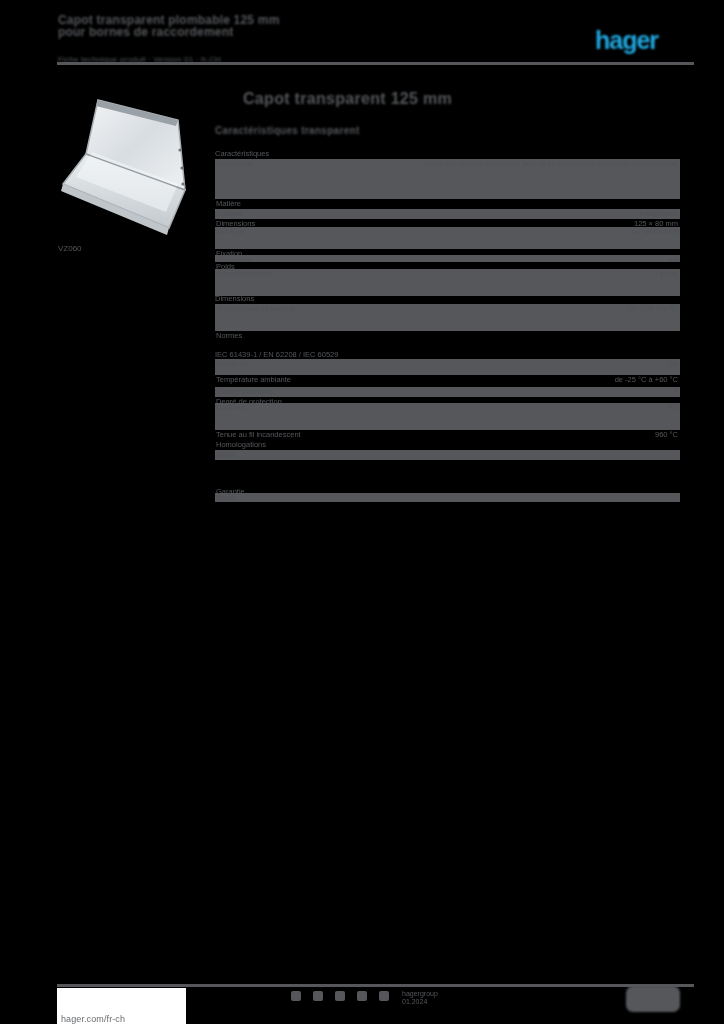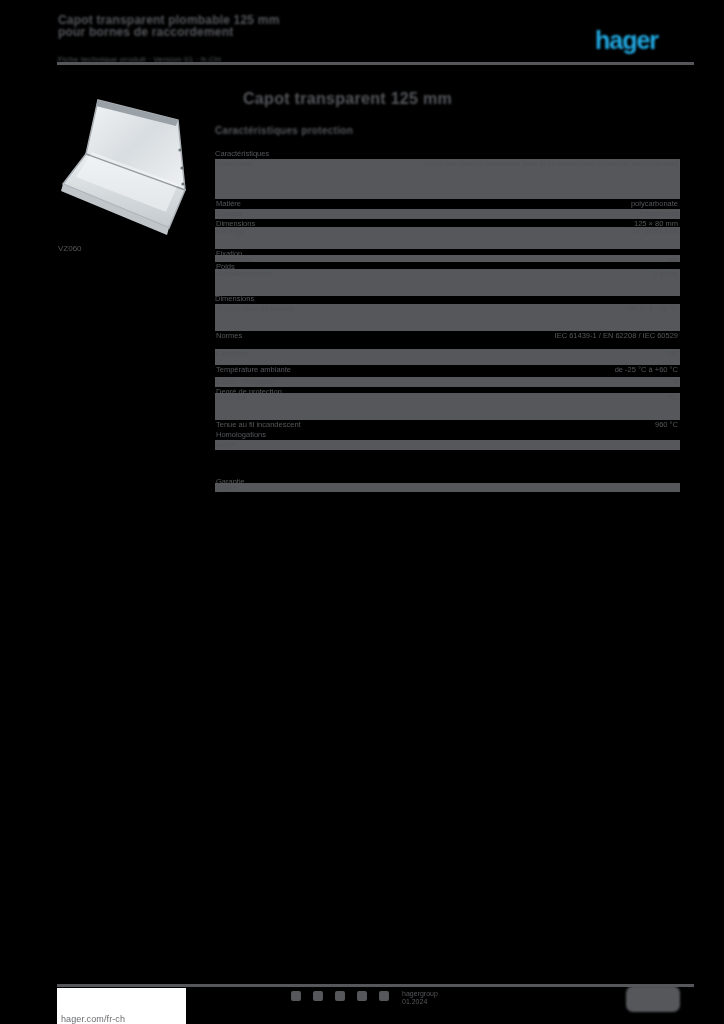--- a/index.html
+++ b/index.html
@@ -85,29 +85,29 @@
     <line x1="28" y1="62" x2="127" y2="98" stroke="#8f969b" stroke-width="1.2"></line>
 
     <circle cx="122" cy="58" r="1.6" fill="#6d7478"></circle>
     <circle cx="124" cy="76" r="1.6" fill="#6d7478"></circle>
     <circle cx="125" cy="92" r="1.6" fill="#6d7478"></circle>
   </svg>
 </div>
 <div class="abs ink blob-soft" id="photo-ref">VZ060</div>
 
 <div class="abs ink blob" id="product-name">Capot transparent 125 mm</div>
-<div class="abs ink blob" id="product-subtitle">Caractéristiques protection</div>
+<div class="abs ink blob" id="product-subtitle">Caractéristiques transparent</div>
 
 <div class="abs section" id="section-1">
     <span class="section-label ink blob-soft">Caractéristiques</span>
     <div class="trow blob-soft bg" style="height: 40px;">
       <span class="lbl">Description</span>
       <span class="val">Capot transparent plombable pour la protection des bornes de raccordement</span>
     </div>
-    <div class="trow blob-soft" style="height: 10px;">
+    <div class="trow blob-soft" style="height: 10px; flex-direction: column;">
       <span class="lbl">Matière</span>
       <span class="val">polycarbonate</span>
     </div>
     <div class="trow blob-soft bg" style="height: 10px;">
       <span class="lbl">Couleur</span>
       <span class="val">transparent</span>
     </div>
     <div class="trow blob-soft" style="height: 8px;">
       <span class="lbl">Dimensions</span>
       <span class="val">125 × 80 mm</span>
@@ -132,21 +132,21 @@
       <span class="lbl">Conditionnement</span>
       <span class="val">1 pièce</span>
     </div>
   </div>
 <div class="abs section" id="section-2">
     <span class="section-label ink blob-soft">Dimensions</span>
     <div class="trow blob-soft bg" style="height: 27px;">
       <span class="lbl">Température de service</span>
       <span class="val">-25 °C à +60 °C</span>
     </div>
-    <div class="trow blob-soft" style="height: 18px;">
+    <div class="trow blob-soft" style="height: 28px; flex-direction: column;">
       <span class="lbl">Normes</span>
       <span class="val">IEC 61439-1 / EN 62208 / IEC 60529</span>
     </div>
     <div class="trow blob-soft bg" style="height: 16px;">
       <span class="lbl">Certificats</span>
       <span class="val">CE</span>
     </div>
     <div class="trow blob-soft" style="height: 12px;">
       <span class="lbl">Température ambiante</span>
       <span class="val">de -25 °C à +60 °C</span>

